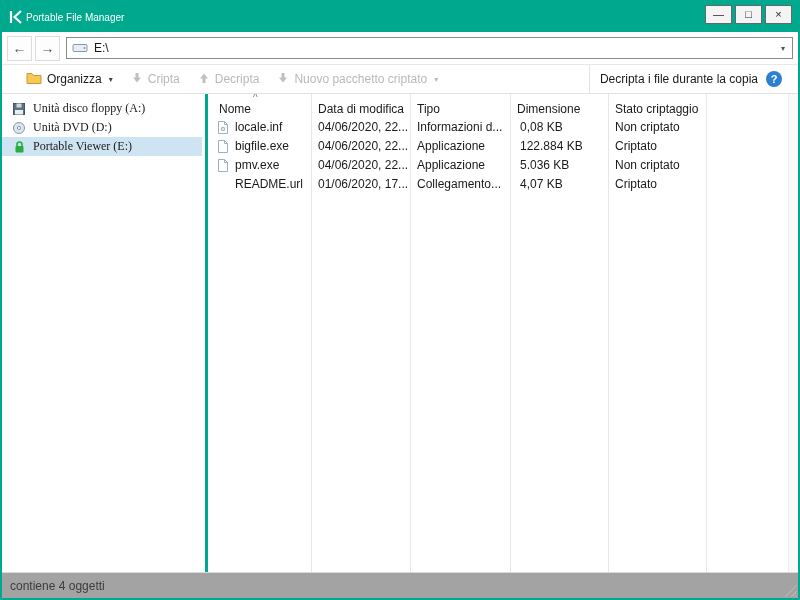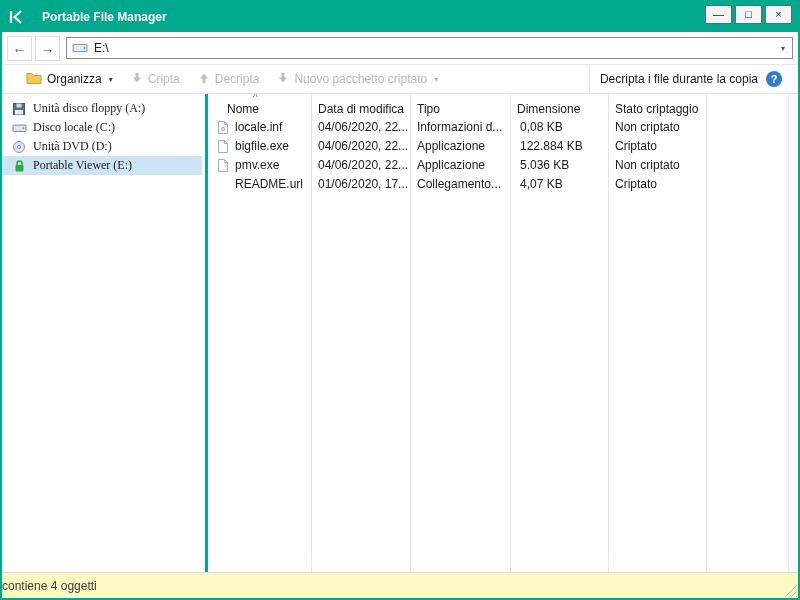--- a/index.html
+++ b/index.html
@@ -1,21 +1,21 @@
 <!DOCTYPE html>
 <html style="--accent: #00a88e; --selection: #cfe4f2; --disabled: #b9b9b9; --help: #2f7fd0; --lock: #27ae3e;"><head>
 <meta charset="utf-8">
 <style>
   * { box-sizing: border-box; margin: 0; padding: 0; }
   body { font-family: "Liberation Sans", "DejaVu Sans", sans-serif; font-size: 12px; color: #1a1a1a; background: #fff; }
   .window { width: 800px; height: 600px; border: 2px solid var(--accent, #00a88e); display: flex; flex-direction: column; background: #fff; position: relative; }
 
   .titlebar { height: 30px; background: var(--accent, #00a88e); display: flex; align-items: center; padding: 0 6px; flex: 0 0 auto; }
   .logo { width: 18px; height: 16px; display: flex; align-items: center; }
-  .title { color: #fff; font-weight: bold; font-size: 12px; margin-left: 16px; }
+  .title { color: #fff; font-weight: normal; font-size: 10px; margin-left: 0; }
   .win-controls { margin-left: auto; display: flex; gap: 3px; align-self: flex-start; margin-top: 3px; }
   .wbtn { width: 27px; height: 19px; background: #f4f4f4; border: 1px solid #5f6a6a; font-size: 11px; line-height: 1; display: flex; align-items: center; justify-content: center; color: #222; font-family: inherit; }
 
   .navbar { height: 33px; display: flex; align-items: center; padding: 0 5px; gap: 3px; border-bottom: 1px solid #e8e8e8; flex: 0 0 auto; }
   .nav-btn { width: 25px; height: 25px; border: 1px solid #dcdcdc; background: #fdfdfd; color: #4f4f4f; font-size: 14px; display: flex; align-items: center; justify-content: center; font-family: inherit; }
   .addressbar { flex: 1; height: 22px; border: 1px solid #8a8a8a; display: flex; align-items: center; padding: 0 5px; gap: 6px; margin-left: 3px; background: #fff; }
   .addr-text { flex: 1; }
   .addr-caret { color: #555; font-size: 8px; padding-right: 2px; }
 
   .toolbar { height: 29px; display: flex; align-items: stretch; border-bottom: 1px solid #e3e3e3; padding: 0 16px; flex: 0 0 auto; }
@@ -34,29 +34,29 @@
   .side-item.selected { background: var(--selection, #cfe4f2); }
   .side-ic { width: 16px; height: 15px; display: flex; align-items: center; justify-content: center; flex: 0 0 auto; }
 
   .separator { width: 3px; background: var(--accent, #00a88e); margin: 0 3px; flex: 0 0 auto; }
 
   .filearea { flex: 1; position: relative; overflow: hidden; }
   .col-line { position: absolute; top: 0; bottom: 0; width: 1px; background: #e6e6e6; }
   .cl0 { left: 100px; } .cl1 { left: 199px; } .cl2 { left: 299px; } .cl3 { left: 397px; } .cl4 { left: 495px; }
   .lheader { position: relative; height: 24px; }
   .lheader .h { position: absolute; top: 8px; white-space: nowrap; }
-  .h0 { left: 16px; } .h1 { left: 107px; } .h2 { left: 206px; } .h3 { left: 306px; } .h4 { left: 404px; }
+  .h0 { left: 8px; } .h1 { left: 107px; } .h2 { left: 206px; } .h3 { left: 306px; } .h4 { left: 404px; }
   .sort { position: absolute; left: 42px; top: -2px; font-size: 10px; color: #777; }
   .frow { position: relative; height: 19px; }
   .f-ic { position: absolute; left: 6px; top: 2px; width: 14px; height: 15px; }
   .cell { position: absolute; top: 2px; white-space: nowrap; }
   .c-name { left: 24px; } .c-mod { left: 107px; } .c-type { left: 206px; text-align: right; } .c-size { left: 309px; } .c-status { left: 404px; }
   .scroll-track { position: absolute; right: 0; top: 0; bottom: 0; width: 10px; border-left: 1px solid #ededed; background: #fafafa; }
 
-  .statusbar { height: 26px; background: #fef9c3; border-top: 1px solid #d9d9d9; display: flex; align-items: center; padding-left: 0; color: #3c3c3c; position: relative; flex: 0 0 auto; }
+  .statusbar { height: 26px; background: #a3a3a3; border-top: 1px solid #d9d9d9; display: flex; align-items: center; padding-left: 8px; color: #3c3c3c; position: relative; flex: 0 0 auto; }
   .grip { position: absolute; right: 1px; bottom: 1px; width: 14px; height: 14px; background: repeating-linear-gradient(135deg, transparent 0 3px, #bfbfbf 3px 4px); clip-path: polygon(100% 0, 100% 100%, 0 100%); }
 </style>
 </head>
 <body>
 
 <div class="window">
 
   <div class="titlebar">
     <span class="logo">
       <svg width="16" height="16" viewBox="0 0 16 16">
@@ -135,29 +135,20 @@
     <div class="sidebar">
       <div class="side-item">
         <span class="side-ic">
           <svg width="14" height="14" viewBox="0 0 14 14">
               <rect x="1.5" y="1.5" width="11" height="11" fill="#5b7185" stroke="#44566a"></rect>
               <rect x="4.5" y="1.5" width="5" height="4" fill="#cfd8e0"></rect>
               <rect x="3" y="8" width="8" height="4.5" fill="#e9eef2"></rect>
             </svg>
         </span>
         <span>Unità disco floppy (A:)</span>
-      </div>
-      <div class="side-item">
-        <span class="side-ic">
-          <svg width="15" height="12" viewBox="0 0 15 12">
-              <rect x="1" y="3" width="13" height="6.5" rx="1" fill="#dfe6ec" stroke="#7e8c99"></rect>
-              <circle cx="11.5" cy="6.2" r="1" fill="#58b957"></circle>
-            </svg>
-        </span>
-        <span>Disco locale (C:)</span>
       </div>
       <div class="side-item">
         <span class="side-ic">
           <svg width="14" height="14" viewBox="0 0 14 14">
               <circle cx="7" cy="7" r="5.5" fill="#dce6ef" stroke="#8b98a5"></circle>
               <circle cx="7" cy="7" r="1.6" fill="#fff" stroke="#8b98a5"></circle>
             </svg>
         </span>
         <span>Unità DVD (D:)</span>
       </div>

